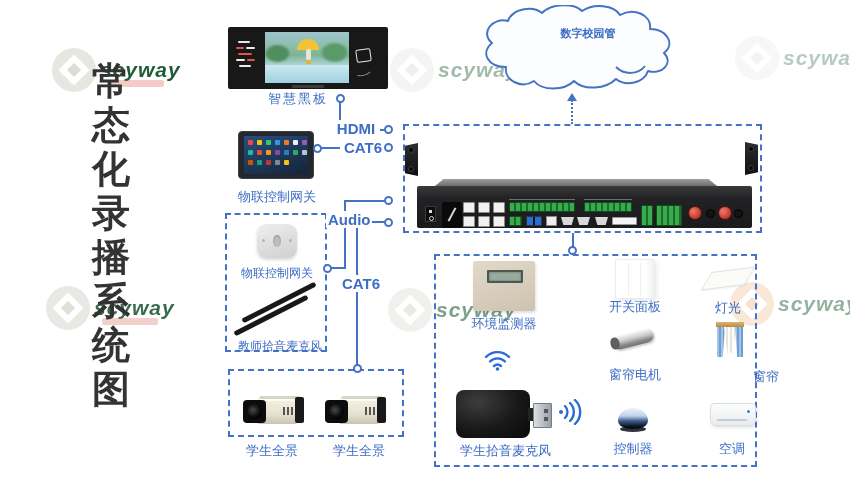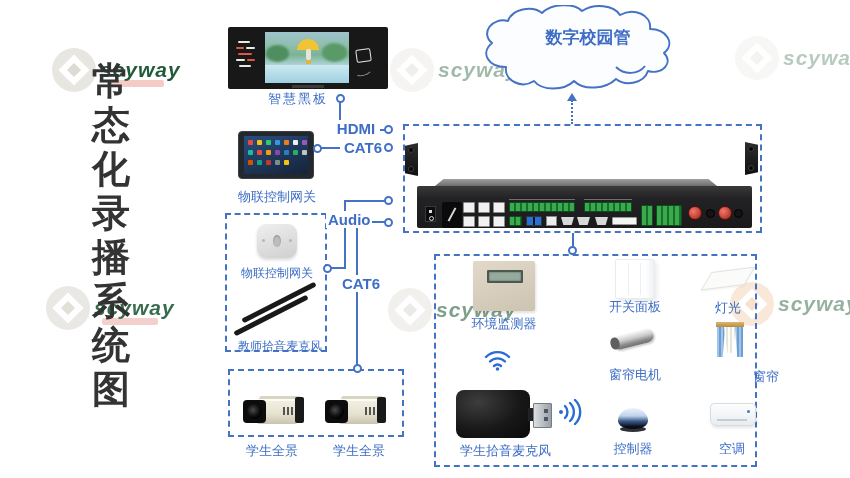--- a/index.html
+++ b/index.html
@@ -73,21 +73,21 @@
             box-shadow:inset 0 2px 0 rgba(255,255,255,.7);}
   .cam-top{position:absolute;left:16px;top:3px;width:40px;height:5px;background:#d9d5c3;
            transform:skewX(-30deg);}
   .cam-rear{position:absolute;left:52px;top:4px;width:9px;height:26px;background:#191919;border-radius:2px;}
   .cam-lens{position:absolute;left:0;top:7px;width:23px;height:23px;border-radius:4px;background:#0c0c0c;}
   .cam-lens::after{content:"";position:absolute;left:4px;top:4px;width:15px;height:15px;border-radius:50%;
            background:radial-gradient(circle at 40% 40%,#4a4a4a 0%,#141414 45%,#000 70%);}
   .cam-dots{position:absolute;left:40px;top:14px;width:10px;height:8px;
             background:repeating-linear-gradient(90deg,#555 0 2px,transparent 2px 4px);}
   
-  .cloud-text{position:absolute;color:#3D6DC5;font-size:17px;font-weight:bold;text-align:center;z-index:3;}
+  .cloud-text{position:absolute;color:#3D6DC5;font-size:11px;font-weight:bold;text-align:center;z-index:3;}
   
   .rack-front{position:absolute;left:418px;top:130px;width:327px;height:47px;border-radius:3px;
               background:linear-gradient(180deg,#4a4a4c 0%,#2c2c2e 18%,#1b1b1d 60%,#121214 100%);z-index:2;}
   .rack-ear{position:absolute;width:13px;height:33px;background:linear-gradient(180deg,#2e2e30,#101012);z-index:2;}
   .rack-ear i{position:absolute;left:3px;width:6px;height:6px;border-radius:50%;background:#050505;
               box-shadow:inset 0 0 0 1px #3c3c3e;}
   .rack-vents{position:absolute;left:6px;top:10px;width:86px;height:30px;
               background:repeating-linear-gradient(180deg,#2e2e30 0 2px,#161618 2px 5px);border-radius:2px;}
   .rack-brand{position:absolute;left:29px;top:22px;font-size:8px;font-weight:bold;color:#e03a2e;
               letter-spacing:.5px;}

